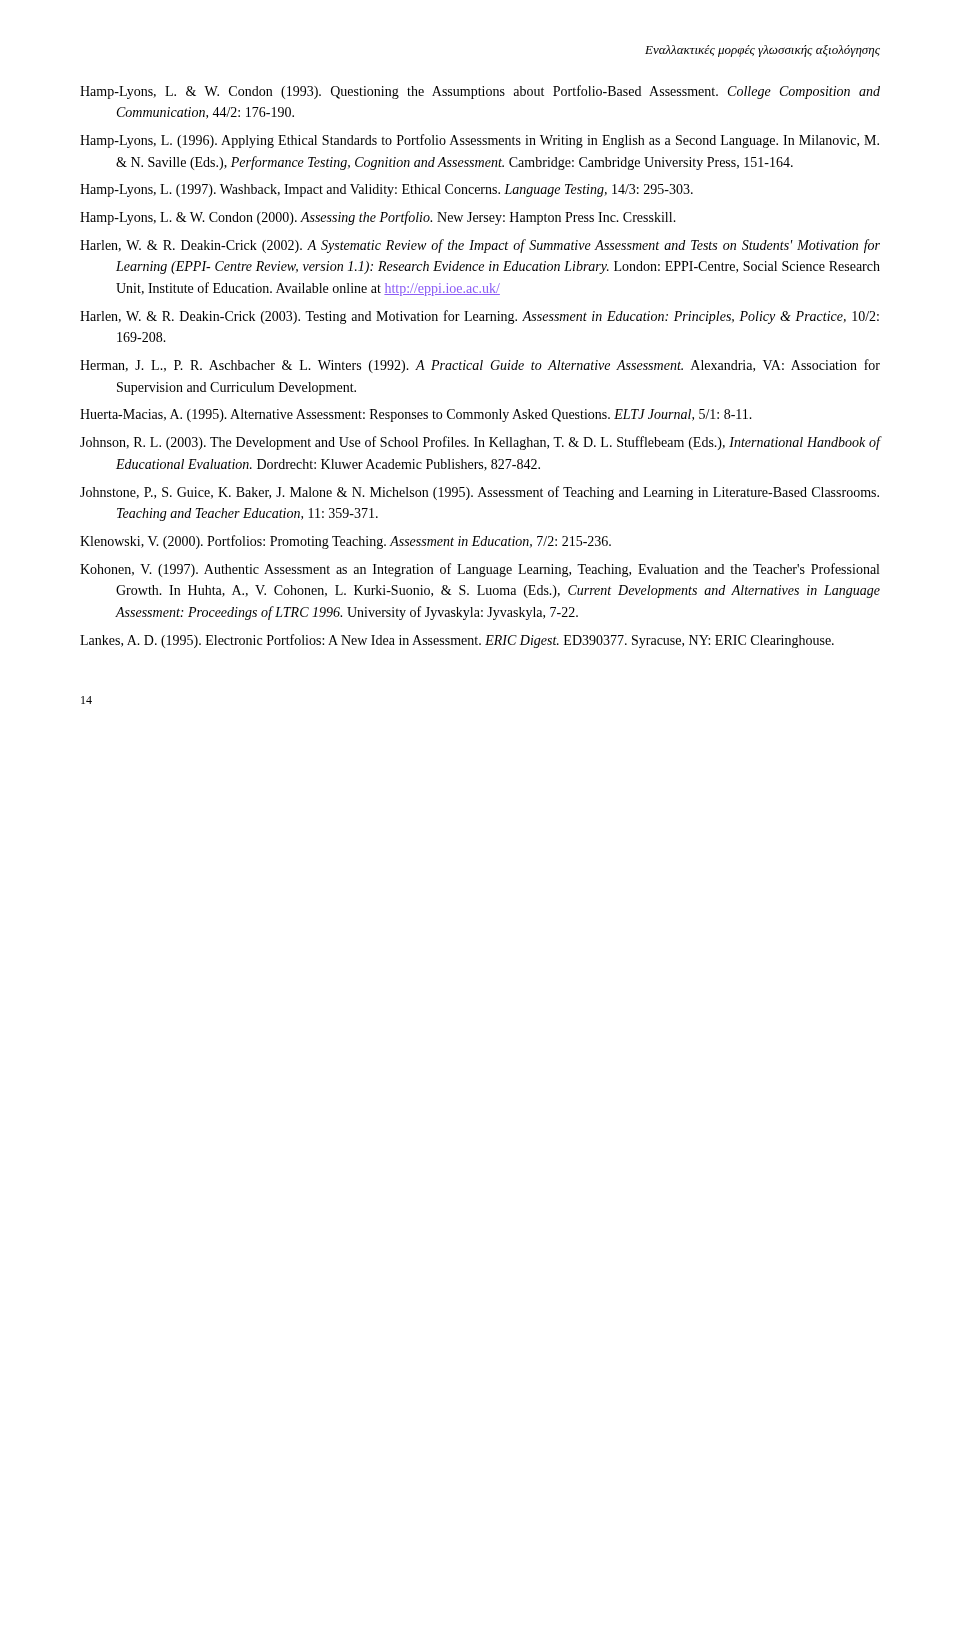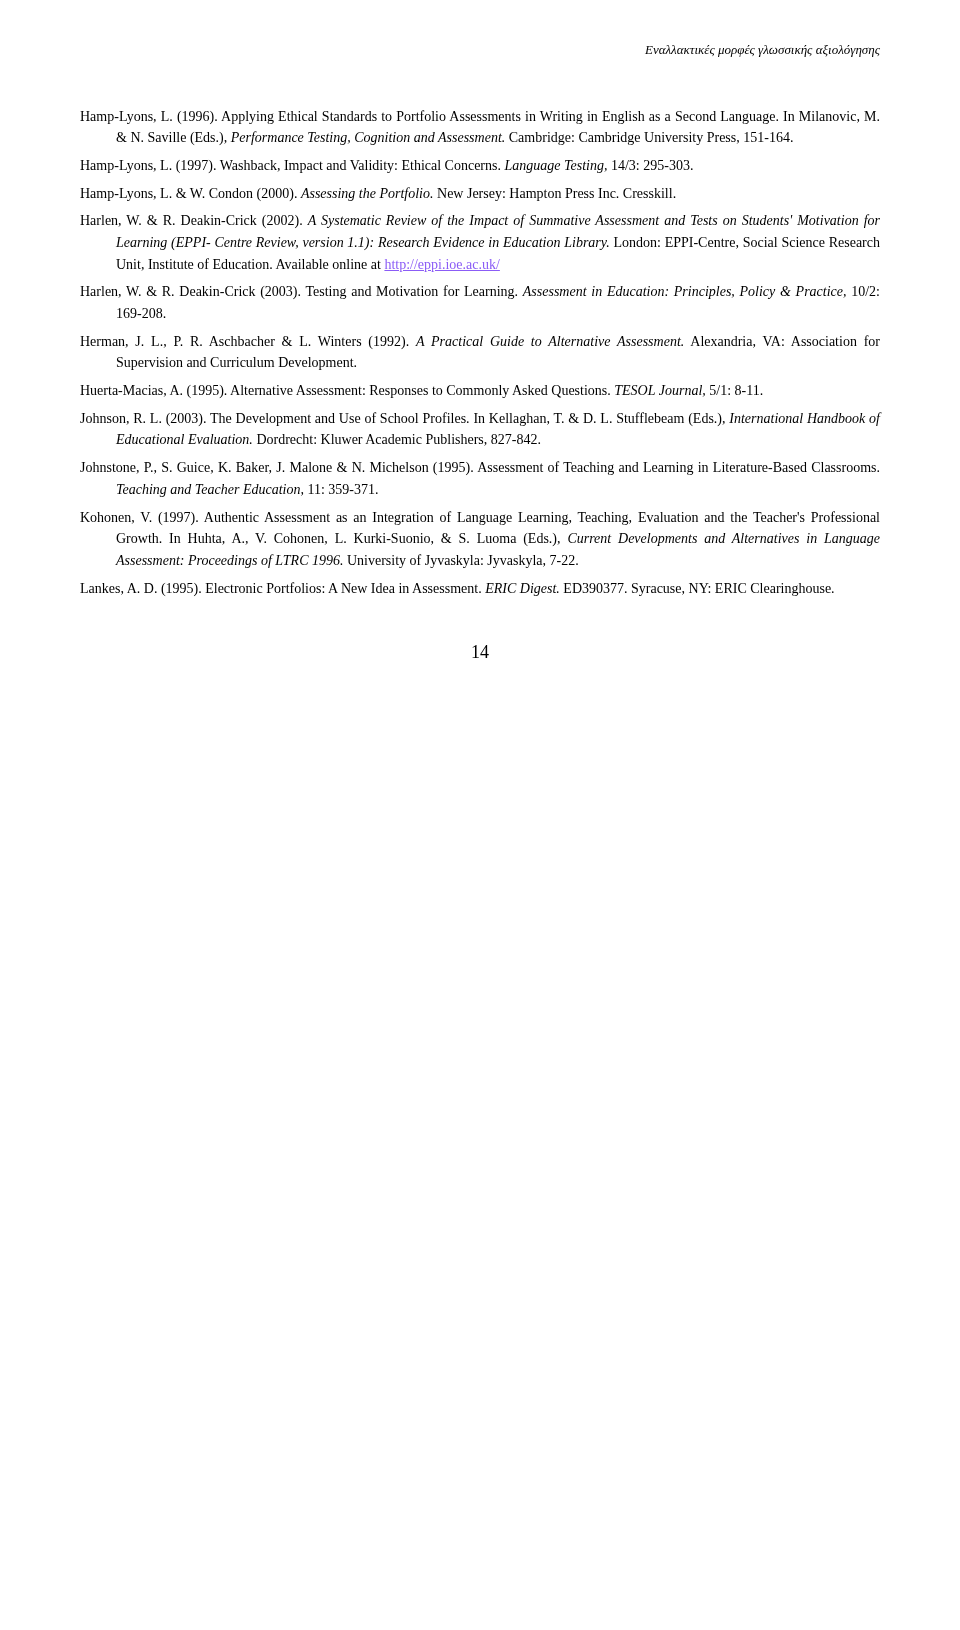--- a/index.html
+++ b/index.html
@@ -15,21 +15,21 @@
       color: #000000;
       width: 960px;
       min-height: 1630px;
       padding: 40px 80px 60px 80px;
       line-height: 1.5;
     }
 
     .page-header {
       text-align: right;
       font-size: 13px;
-      margin-bottom: 46px;
+      margin-bottom: 21px;
       font-style: italic;
     }
 
     .references-container {
       text-align: justify;
     }
 
     .ref-entry {
       margin-bottom: 6px;
       padding-left: 36px;
@@ -40,41 +40,42 @@
     .ref-entry .italic {
       font-style: italic;
     }
 
     .ref-link {
       color: #8b5cf6;
       text-decoration: underline;
     }
 
     .page-footer {
-      text-align: center;
       margin-top: 40px;
-      font-size: 18px;
+      font-size: 12px;
     }
   </style>
 </head>
 <body>
 
 <div class="page-header">
   <span>Εναλλακτικές μορφές γλωσσικής αξιολόγησης</span>
 </div>
 
 <div class="references-container">
+<div class="ref-entry"><span>Hamp-Lyons, L. &amp; W. Condon (1993). Questioning the Assumptions about Portfolio-Based Assessment. </span><em class="italic">College Composition and Communication,</em><span> 44/2: 176-190.</span></div>
     <div class="ref-entry"><span>Hamp-Lyons, L. (1996). Applying Ethical Standards to Portfolio Assessments in Writing in English as a Second Language. In Milanovic, M. &amp; N. Saville (Eds.), </span><em class="italic">Performance Testing, Cognition and Assessment.</em><span> Cambridge: Cambridge University Press, 151-164.</span></div>
     <div class="ref-entry"><span>Hamp-Lyons, L. (1997). Washback, Impact and Validity: Ethical Concerns. </span><em class="italic">Language Testing,</em><span> 14/3: 295-303.</span></div>
     <div class="ref-entry"><span>Hamp-Lyons, L. &amp; W. Condon (2000). </span><em class="italic">Assessing the Portfolio.</em><span> New Jersey: Hampton Press Inc. Cresskill.</span></div>
     <div class="ref-entry"><span>Harlen, W. &amp; R. Deakin-Crick (2002). </span><em class="italic">A Systematic Review of the Impact of Summative Assessment and Tests on Students' Motivation for Learning (EPPI- Centre Review, version 1.1): Research Evidence in Education Library.</em><span> London: EPPI-Centre, Social Science Research Unit, Institute of Education. Available online at </span><a href="#" class="ref-link">http://eppi.ioe.ac.uk/</a></div>
     <div class="ref-entry"><span>Harlen, W. &amp; R. Deakin-Crick (2003). Testing and Motivation for Learning. </span><em class="italic">Assessment in Education: Principles, Policy &amp; Practice,</em><span> 10/2: 169-208.</span></div>
     <div class="ref-entry"><span>Herman, J. L., P. R. Aschbacher &amp; L. Winters (1992). </span><em class="italic">A Practical Guide to Alternative Assessment.</em><span> Alexandria, VA: Association for Supervision and Curriculum Development.</span></div>
-    <div class="ref-entry"><span>Huerta-Macias, A. (1995). Alternative Assessment: Responses to Commonly Asked Questions. </span><em class="italic">TESOL Journal,</em><span> 5/1: 8-11.</span></div>
+    <div class="ref-entry"><span>Huerta-Macias, A. (1995). Alternative Assessment: Responses to Commonly Asked Questions. </span><em class="italic">ELTJ Journal,</em><span> 5/1: 8-11.</span></div>
     <div class="ref-entry"><span>Johnson, R. L. (2003). The Development and Use of School Profiles. In Kellaghan, T. &amp; D. L. Stufflebeam (Eds.), </span><em class="italic">International Handbook of Educational Evaluation.</em><span> Dordrecht: Kluwer Academic Publishers, 827-842.</span></div>
     <div class="ref-entry"><span>Johnstone, P., S. Guice, K. Baker, J. Malone &amp; N. Michelson (1995). Assessment of Teaching and Learning in Literature-Based Classrooms. </span><em class="italic">Teaching and Teacher Education,</em><span> 11: 359-371.</span></div>
+    <div class="ref-entry"><span>Klenowski, V. (2000). Portfolios: Promoting Teaching. </span><em class="italic">Assessment in Education,</em><span> 7/2: 215-236.</span></div>
     <div class="ref-entry"><span>Kohonen, V. (1997). Authentic Assessment as an Integration of Language Learning, Teaching, Evaluation and the Teacher's Professional Growth. In Huhta, A., V. Cohonen, L. Kurki-Suonio, &amp; S. Luoma (Eds.), </span><em class="italic">Current Developments and Alternatives in Language Assessment: Proceedings of LTRC 1996.</em><span> University of Jyvaskyla: Jyvaskyla, 7-22.</span></div>
     <div class="ref-entry"><span>Lankes, A. D. (1995). Electronic Portfolios: A New Idea in Assessment. </span><em class="italic">ERIC Digest.</em><span> ED390377. Syracuse, NY: ERIC Clearinghouse.</span></div>
   </div>
 
 <div class="page-footer">
   <span>14</span>
 </div>
 
 </body></html>

